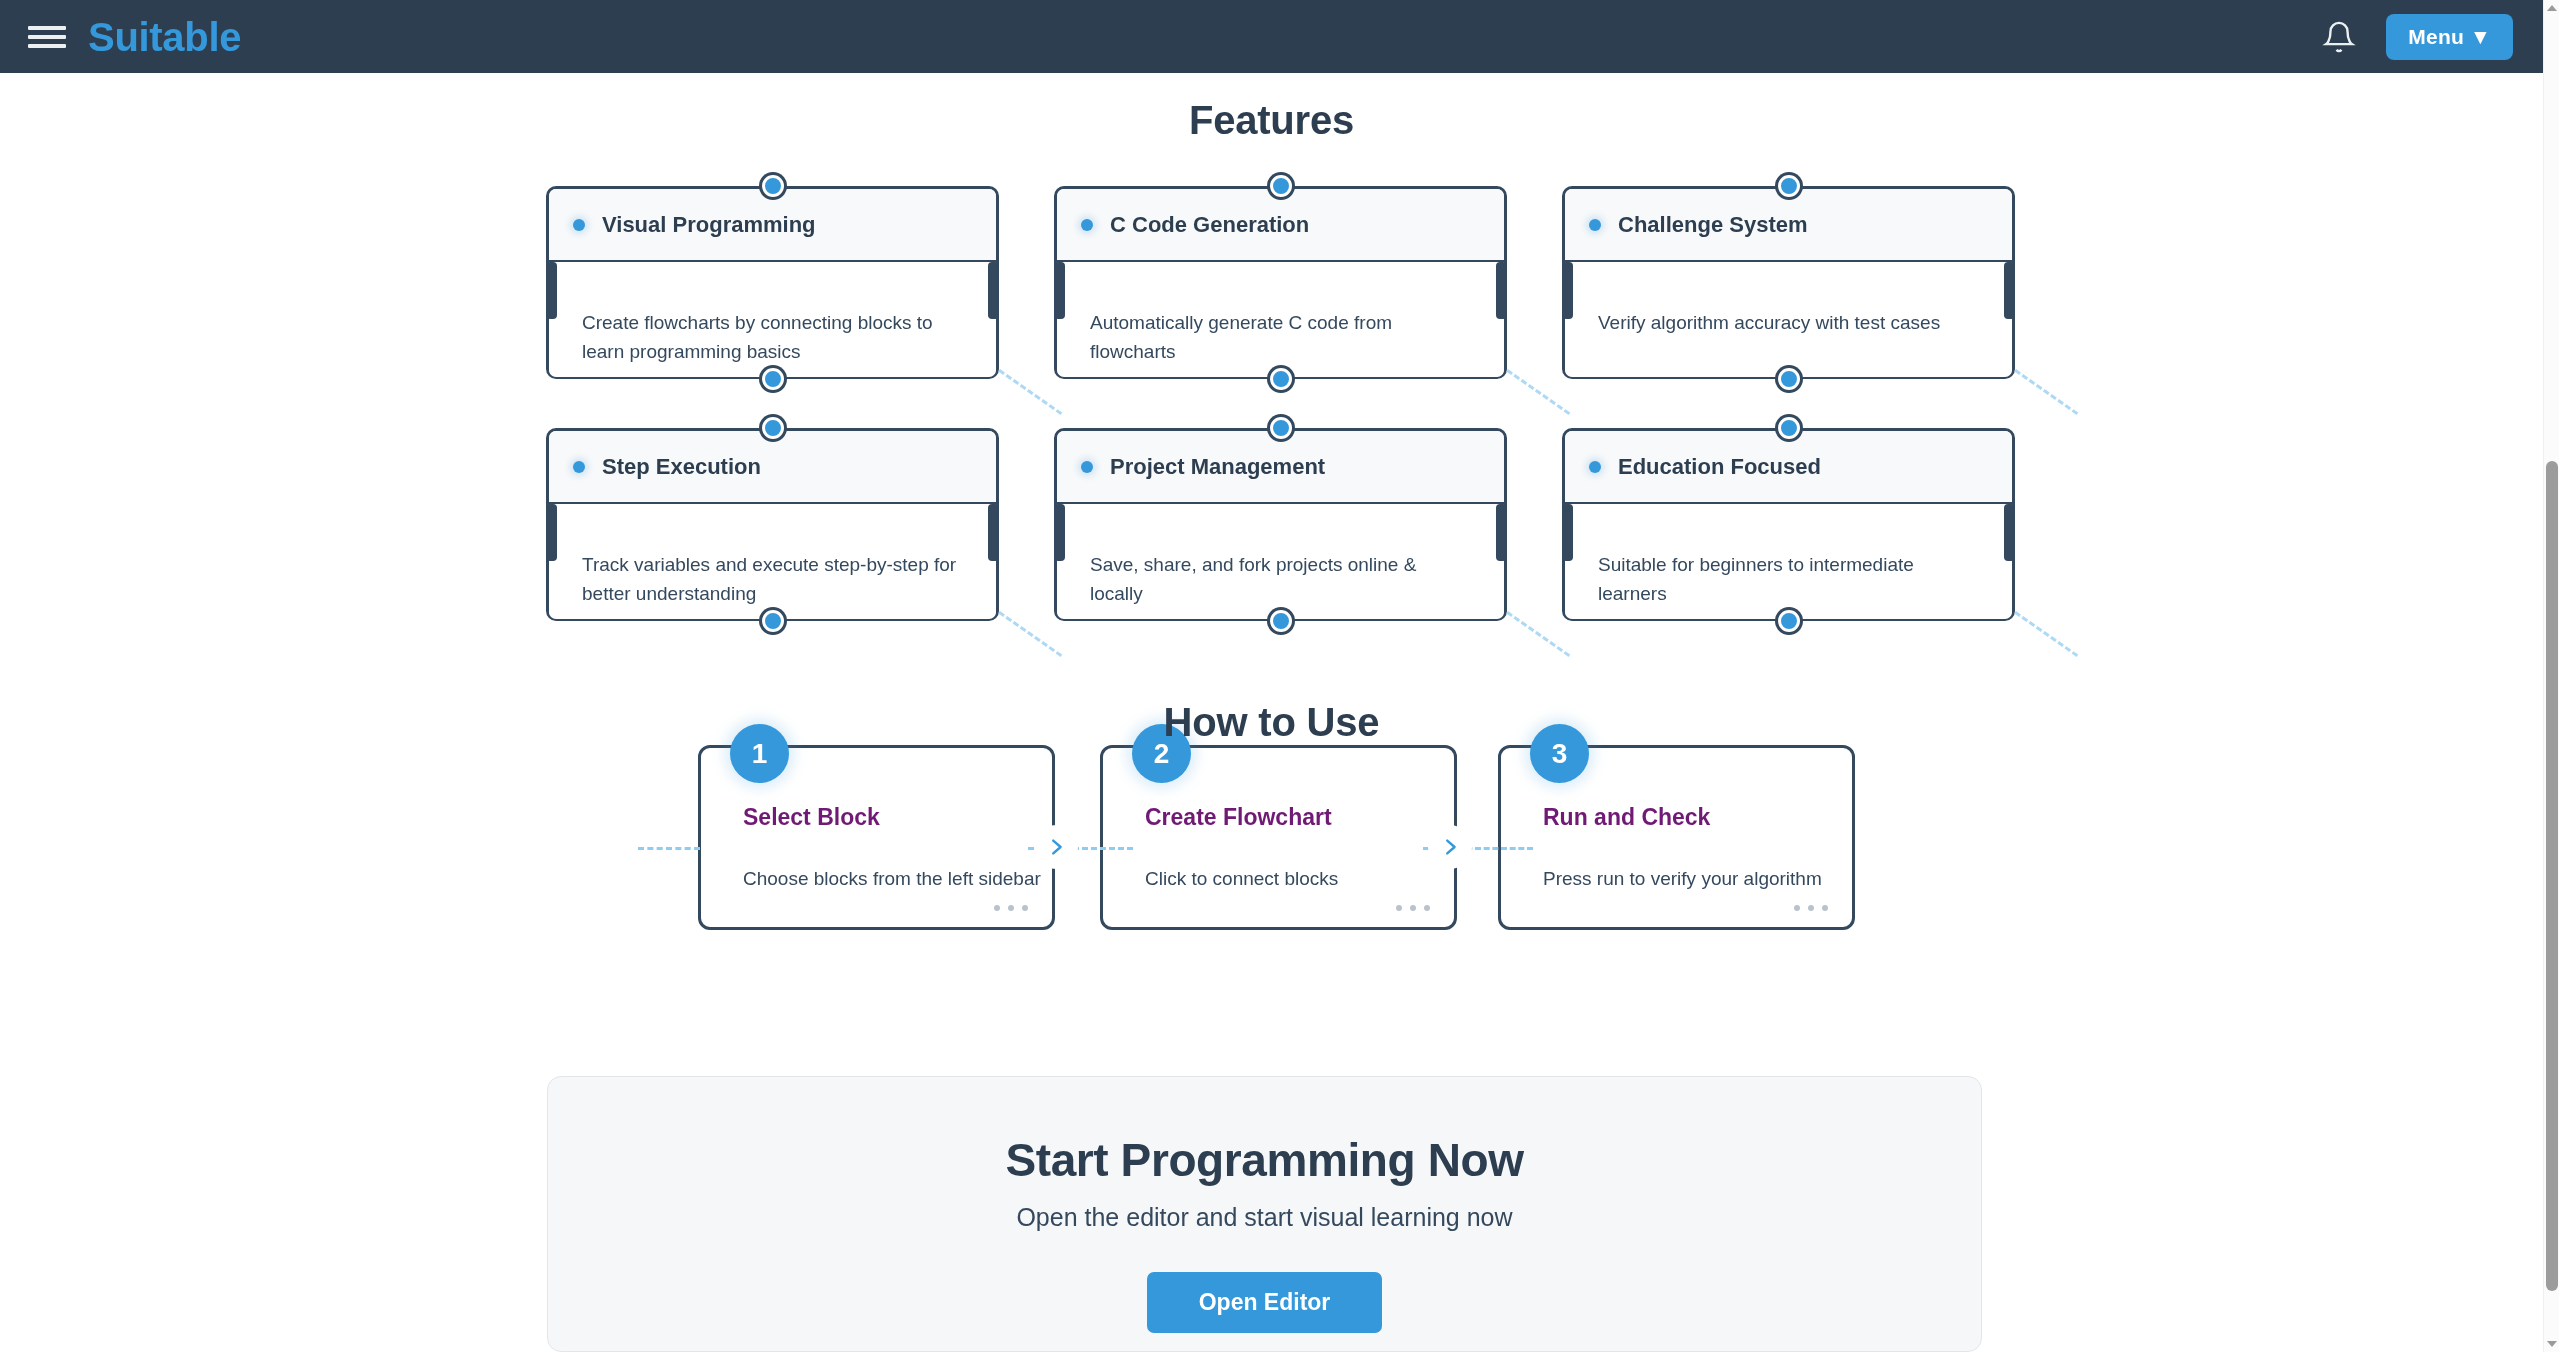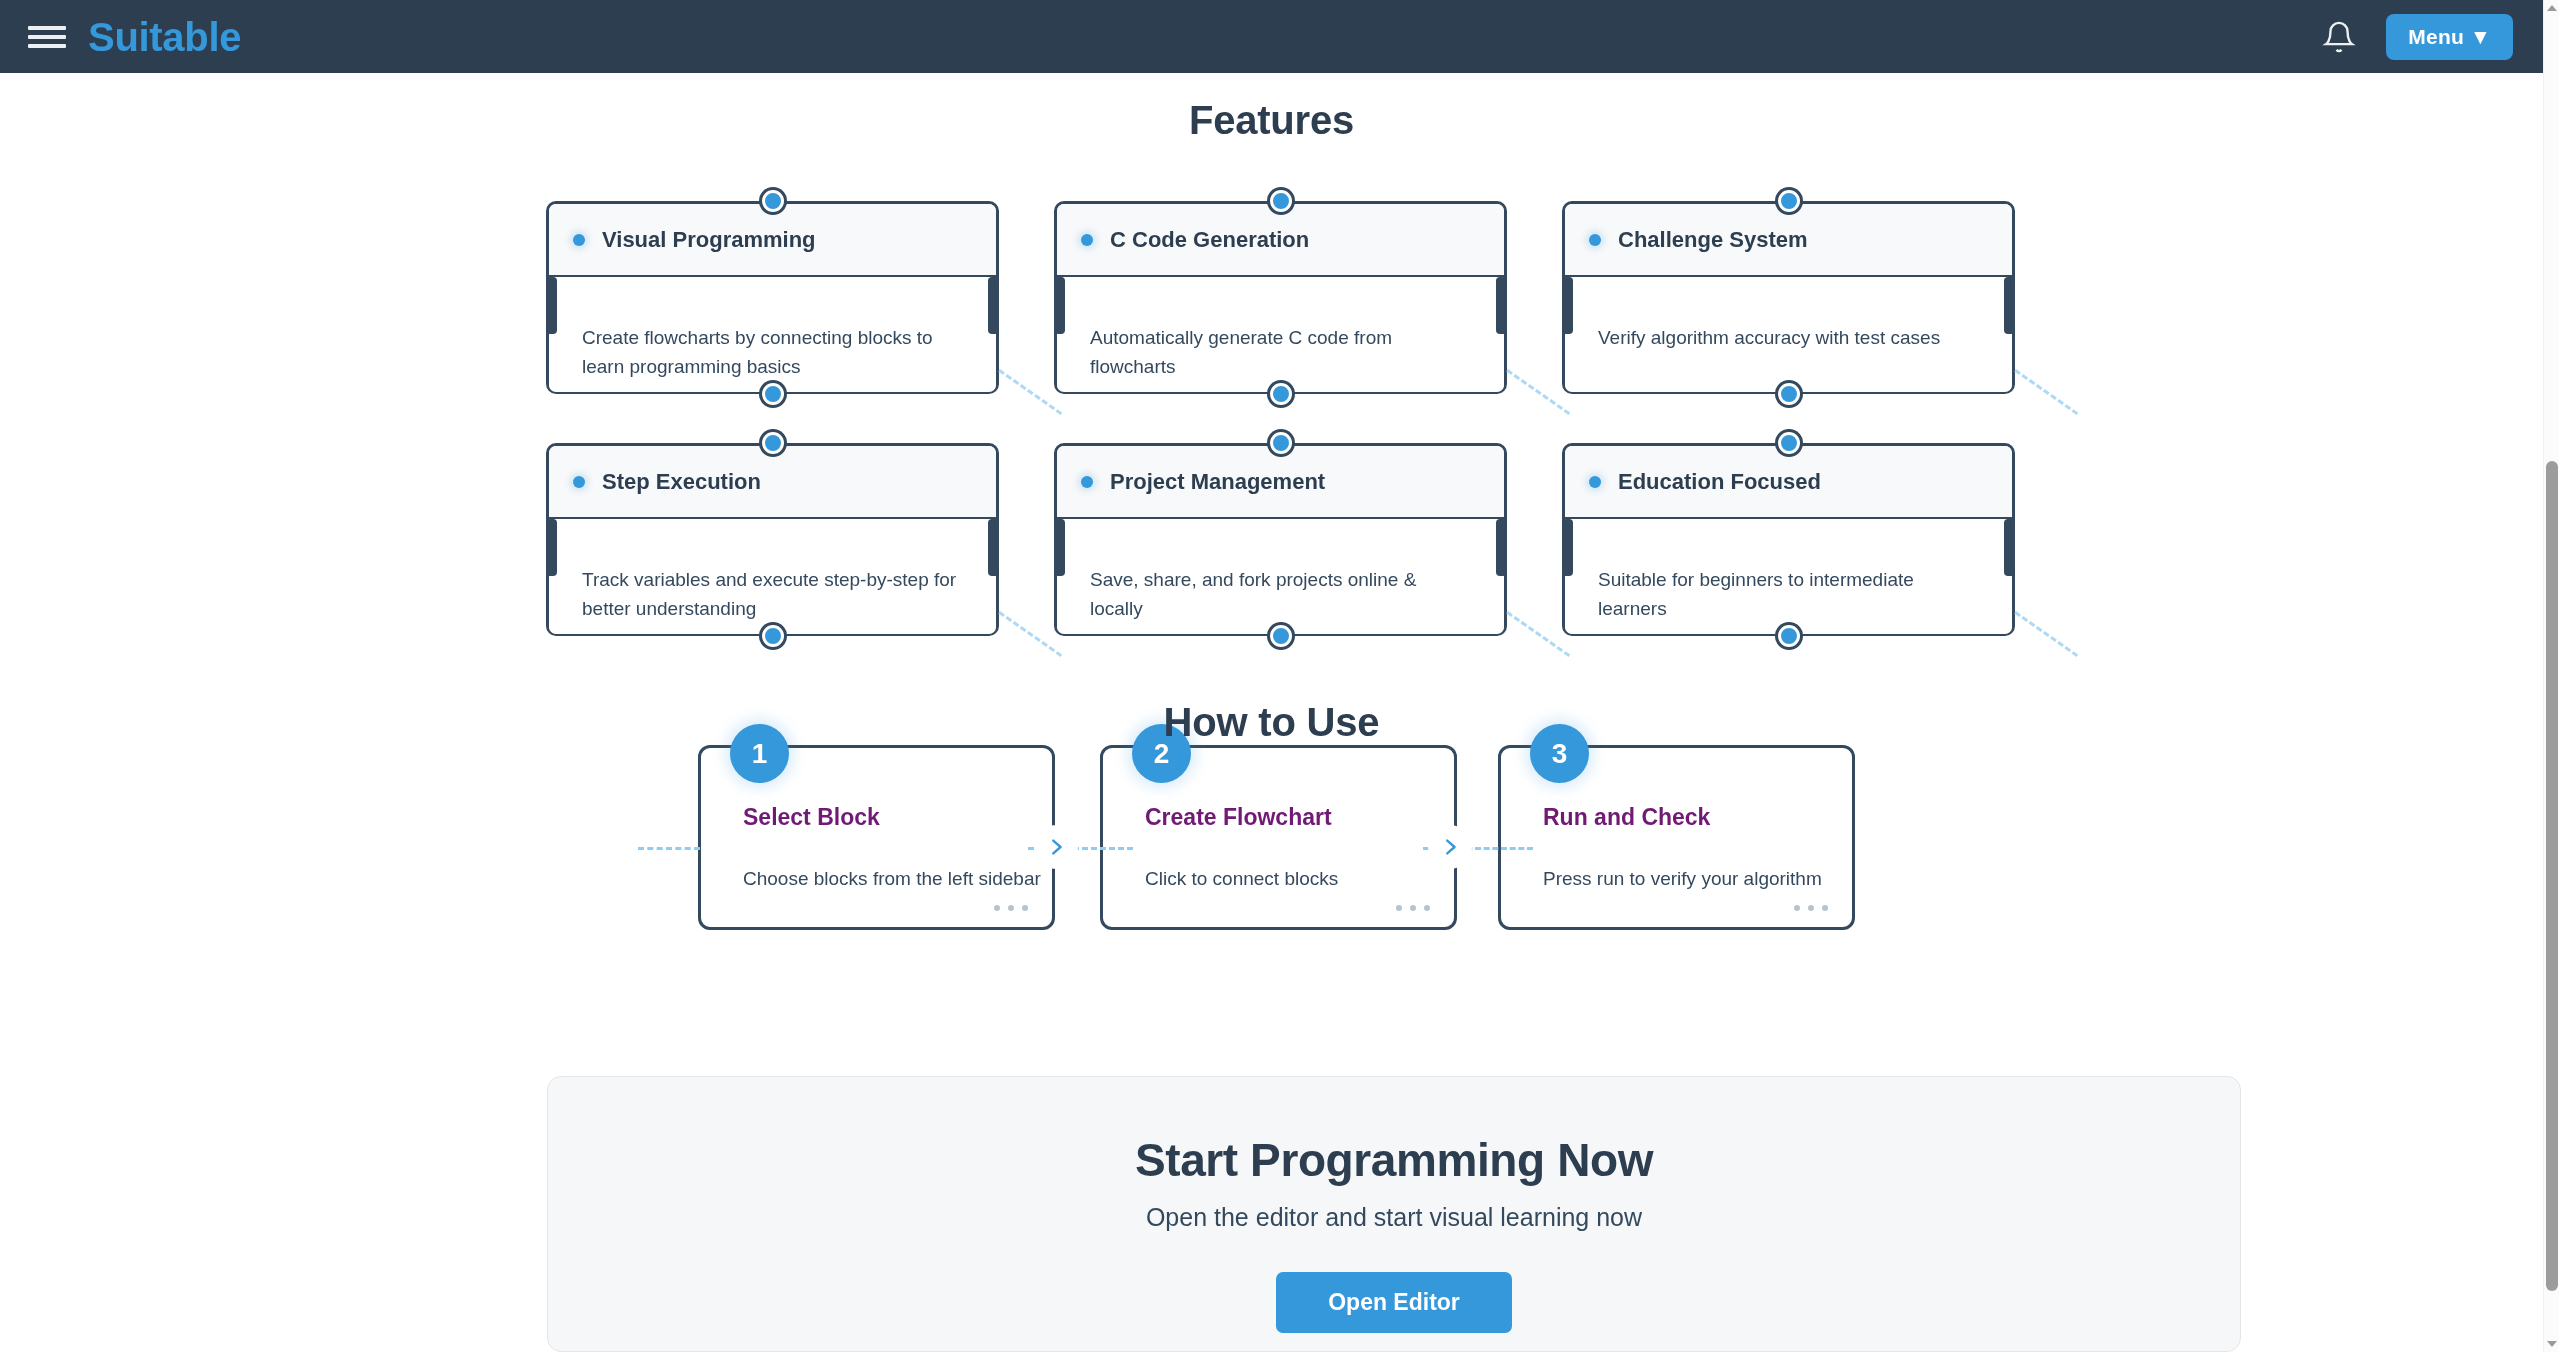--- a/index.html
+++ b/index.html
@@ -99,21 +99,21 @@
     color: #2c3e50;
     letter-spacing: -0.2px;
   }
 
   #features-title { position: absolute; top: 25px; left: 0; width: 2543px; z-index: 20; }
   #howto-title    { position: absolute; top: 627px; left: 0; width: 2543px; z-index: 20; }
 
   
   #features-grid {
     position: absolute;
-    top: 128px;
+    top: 113px;
     left: 546px;
     width: 1450px;
     display: grid;
     grid-template-columns: repeat(3, 453px);
     column-gap: 55px;
     row-gap: 49px;
   }
 
   .feature-card {
     position: relative;
@@ -296,21 +296,21 @@
   }
   .step-link.l1 { left: 330px; width: 105px; }
   .step-link.l2 { left: 725px; width: 110px; }
   .step-link.l0 { left: -60px; width: 62px; }
 
   
   #cta-panel {
     position: absolute;
     top: 1003px;
     left: 547px;
-    width: 1694px;
+    width: 1435px;
     height: 276px;
     background: #f6f7f8;
     border: 1px solid #e3e6e9;
     border-radius: 14px;
     text-align: center;
     padding-top: 56px;
   }
 
   #cta-heading {
     font-size: 46px;

